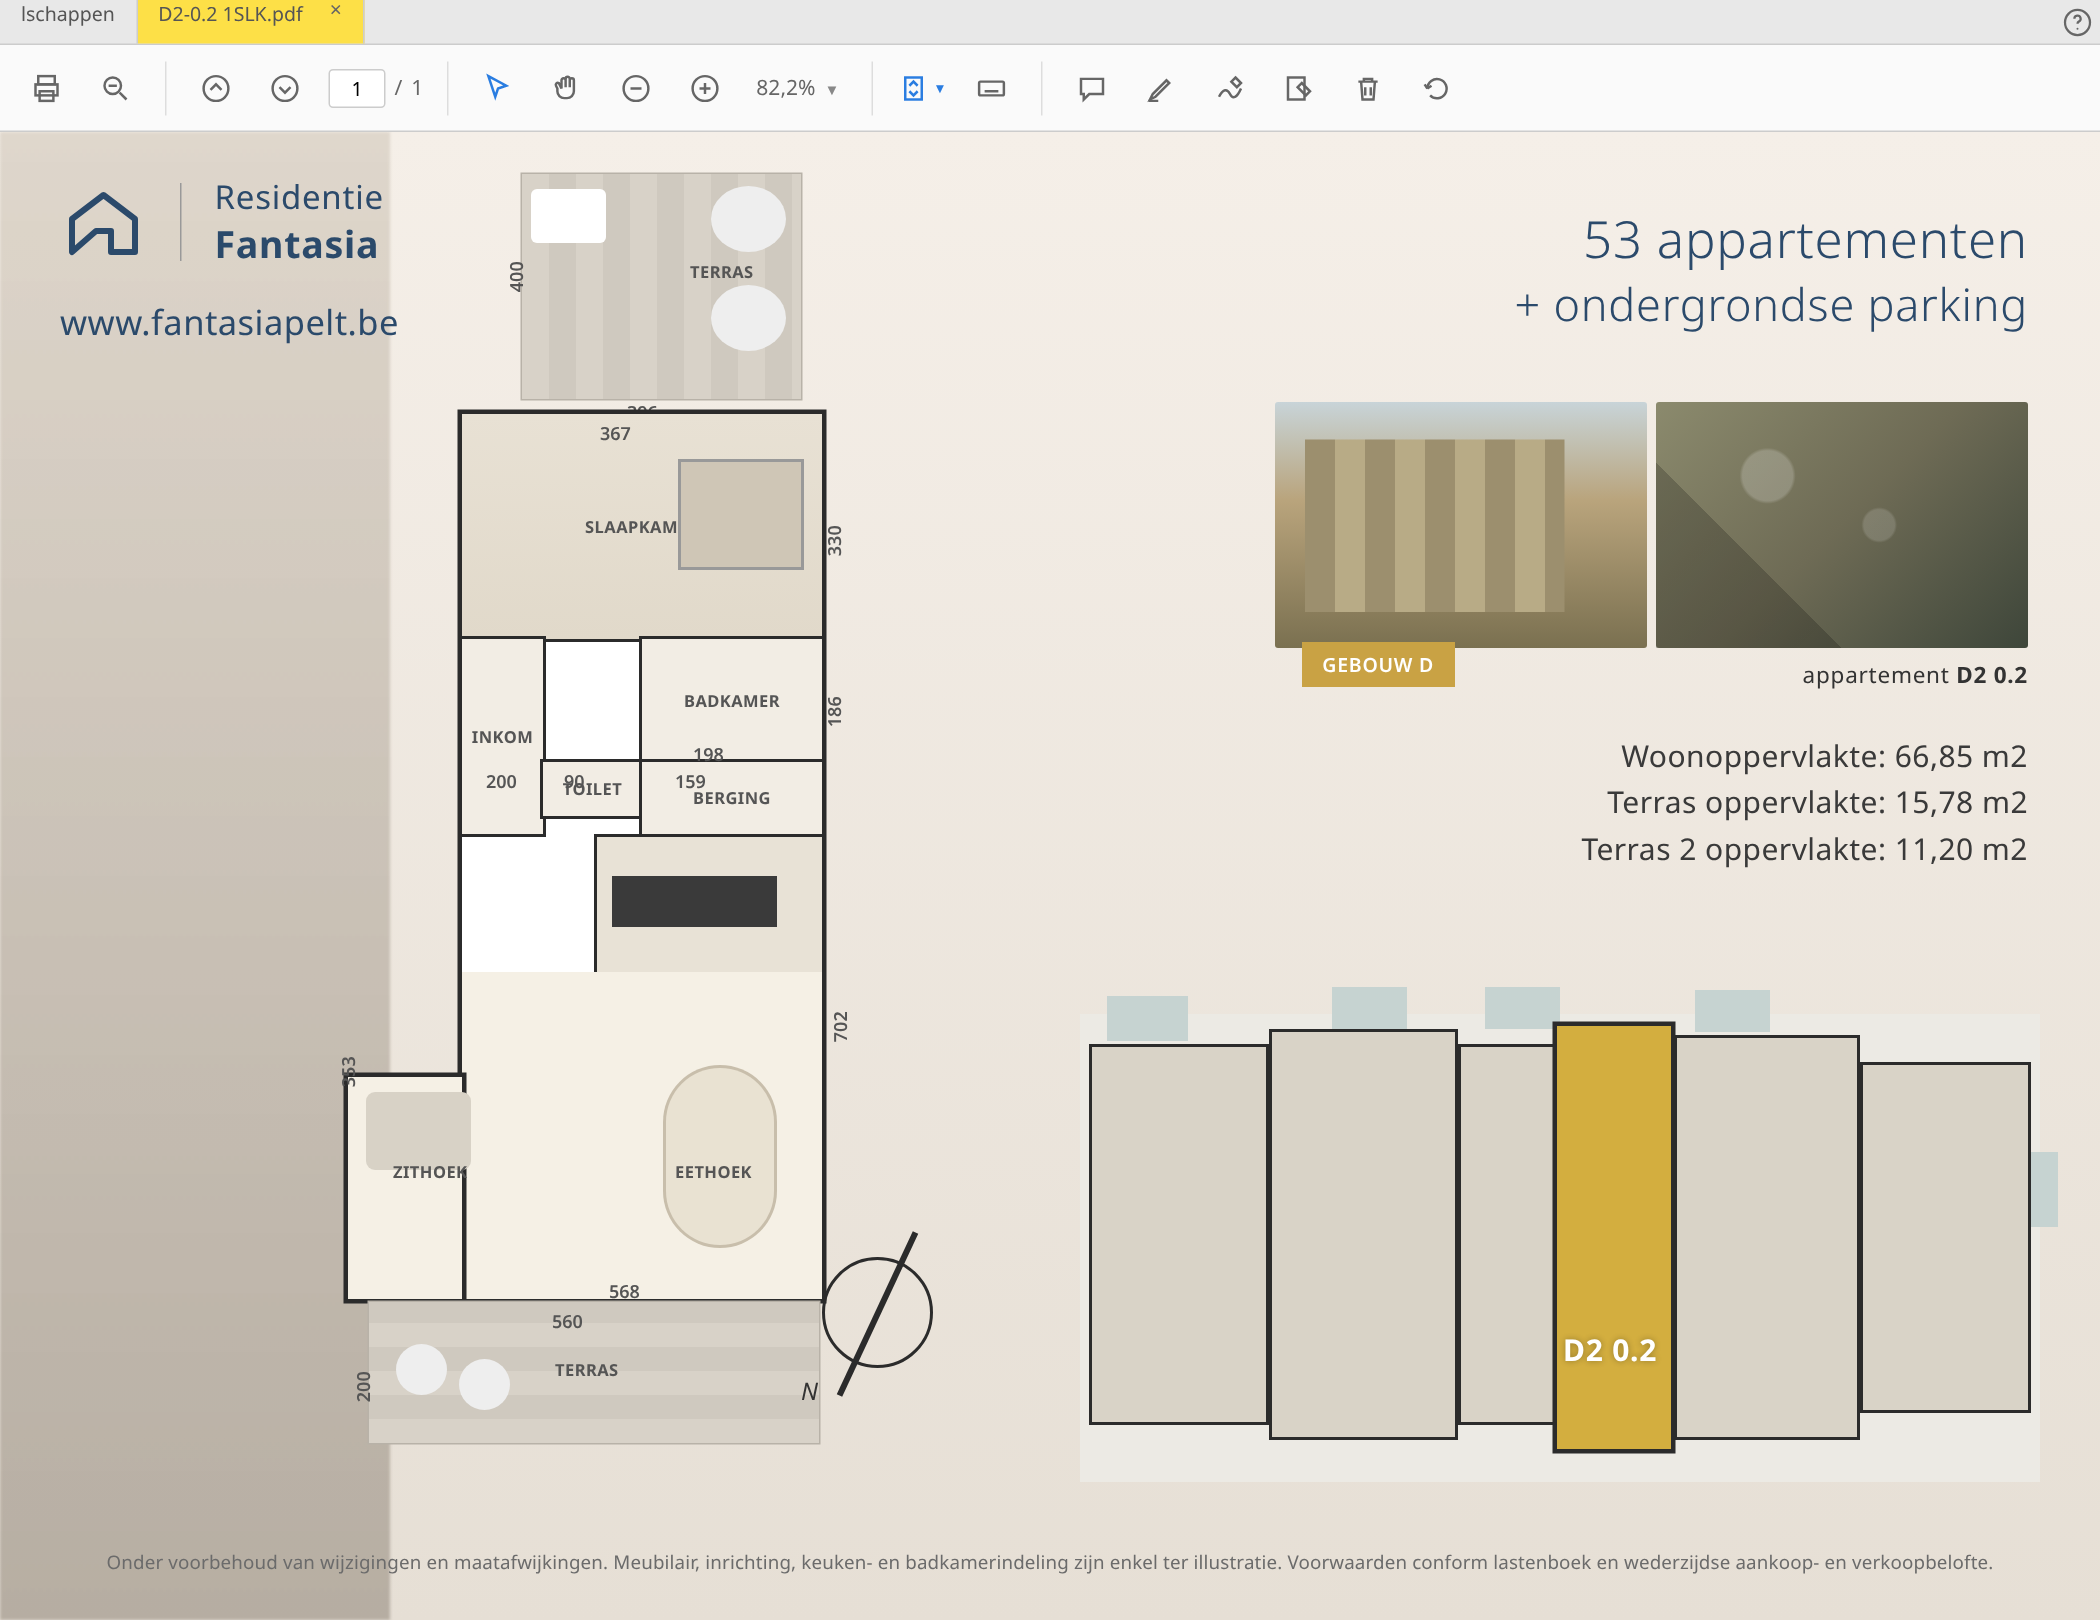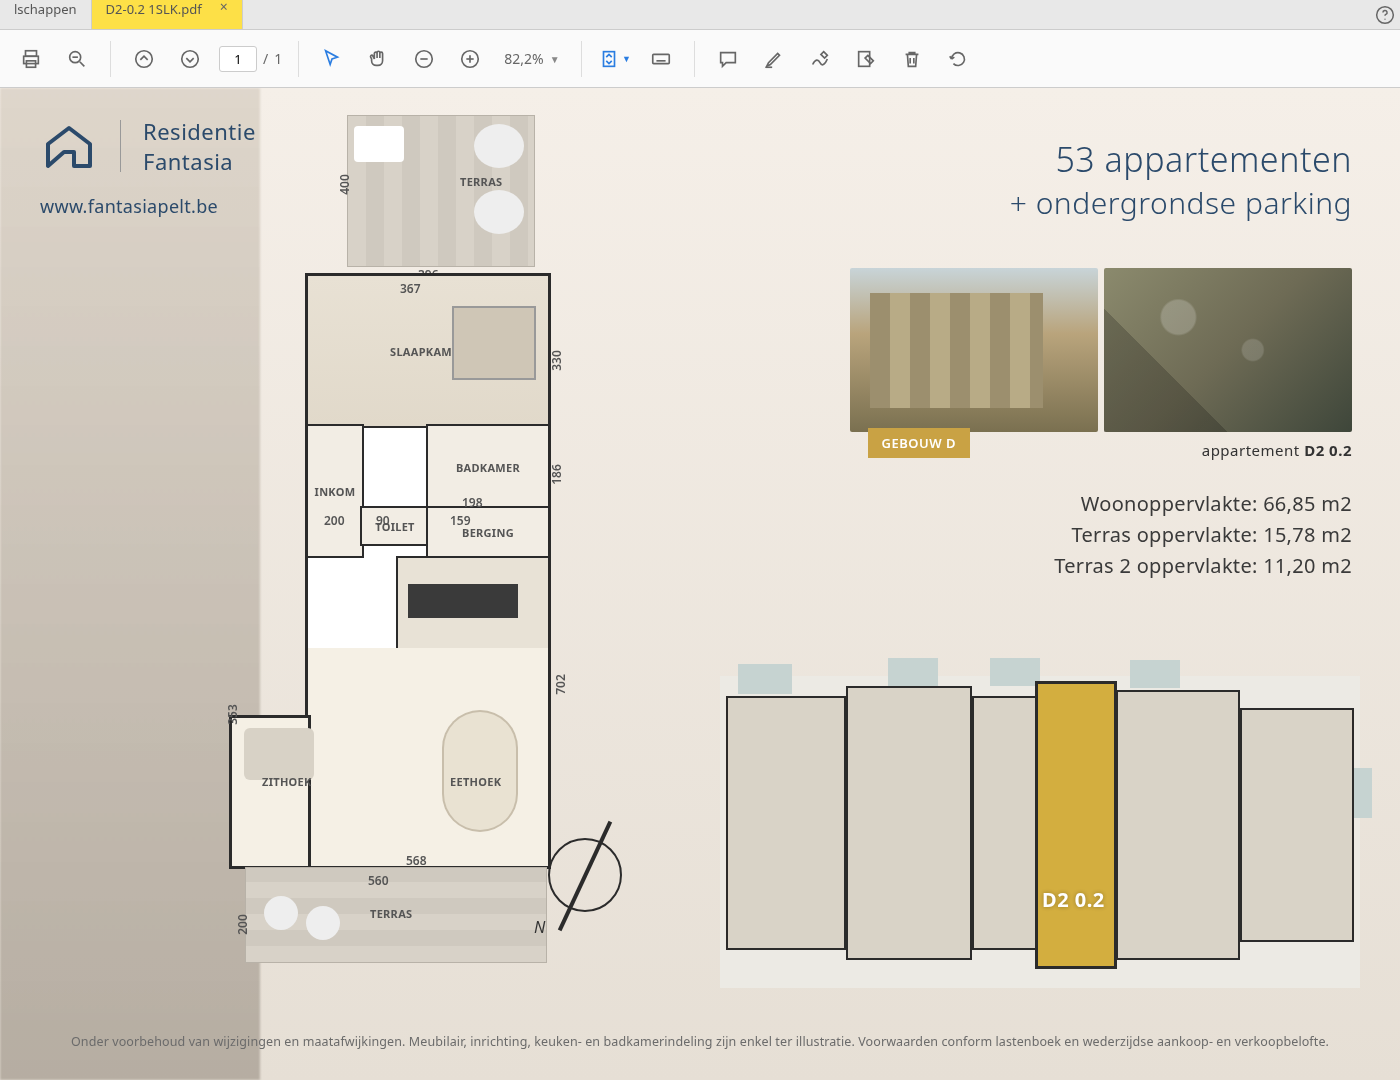--- a/index.html
+++ b/index.html
@@ -21,22 +21,22 @@
   .doc-area{position:relative;width:100%;height:calc(100% - 88px);background:linear-gradient(180deg,#f5efe8 0%,#e6dfd5 100%);overflow:hidden}
   .doc-area::before{content:"";position:absolute;left:0;top:0;width:260px;height:100%;background:linear-gradient(180deg,rgba(200,190,175,.5),rgba(150,140,128,.6));filter:blur(1px)}
   .page{position:absolute;left:28px;top:10px;right:28px;bottom:28px;background:transparent}
   .logo-block{position:absolute;left:12px;top:18px}
   .logo-row{display:flex;align-items:center;gap:22px}
   .logo-mark{width:58px;height:48px;position:relative}
   .logo-mark svg{width:58px;height:48px}
   .logo-sep{width:1px;height:52px;background:#999}
   .logo-text{color:#2b4a6b;font-family:Georgia,'Times New Roman',serif;letter-spacing:.5px}
   .logo-text .l1{font-size:22px;font-weight:400}
-  .logo-text .l2{font-size:22px;font-weight:400}
-  .site-url{margin-top:18px;font-size:18px;color:#2b4a6b;letter-spacing:.3px}
+  .logo-text .l2{font-size:25px;font-weight:700}
+  .site-url{margin-top:18px;font-size:23px;color:#2b4a6b;letter-spacing:.3px}
   .headline{position:absolute;right:20px;top:38px;text-align:right;color:#2b4a6b;font-family:Georgia,'Times New Roman',serif;letter-spacing:.5px}
   .headline .h1{font-size:34px;font-weight:300}
   .headline .h2{font-size:30px;font-weight:300}
   .photos{position:absolute;right:20px;top:170px;display:flex;gap:6px}
   .photo{width:248px;height:164px;border-radius:2px}
   .photo.a{background:linear-gradient(180deg,#c8d4d8 0%,#b9a47c 40%,#7a7050 100%)}
   .photo.a::after{content:"";display:block;width:70%;height:70%;margin:10% 8%;background:repeating-linear-gradient(90deg,#9c8f6e 0 20px,#b8ab86 20px 40px)}
   .photo.b{background:linear-gradient(135deg,#8b8a6d 0%,#6e6b55 50%,#3e463a 100%)}
   .photo.b::after{content:"";display:block;width:100%;height:100%;background:
      radial-gradient(circle at 30% 30%,rgba(255,255,255,.2) 0 8%,transparent 9%),

